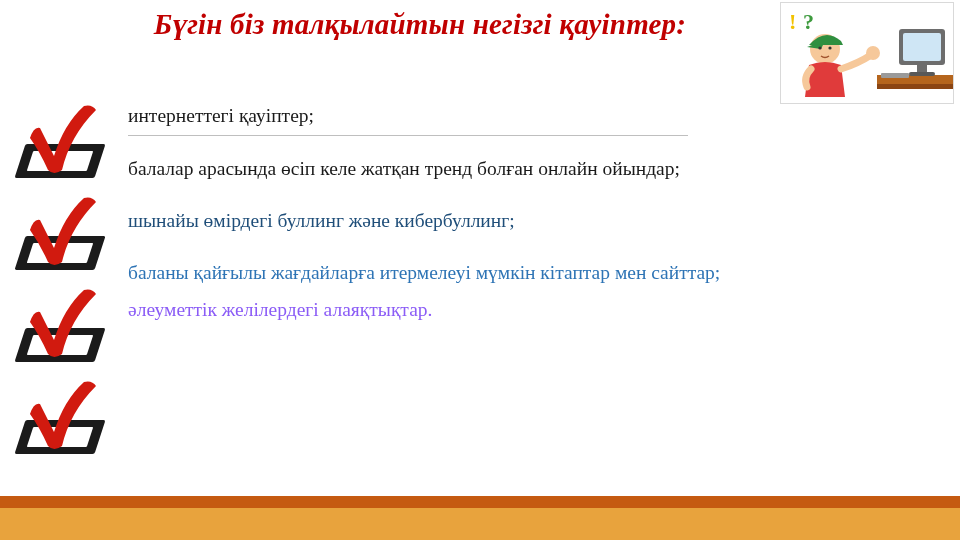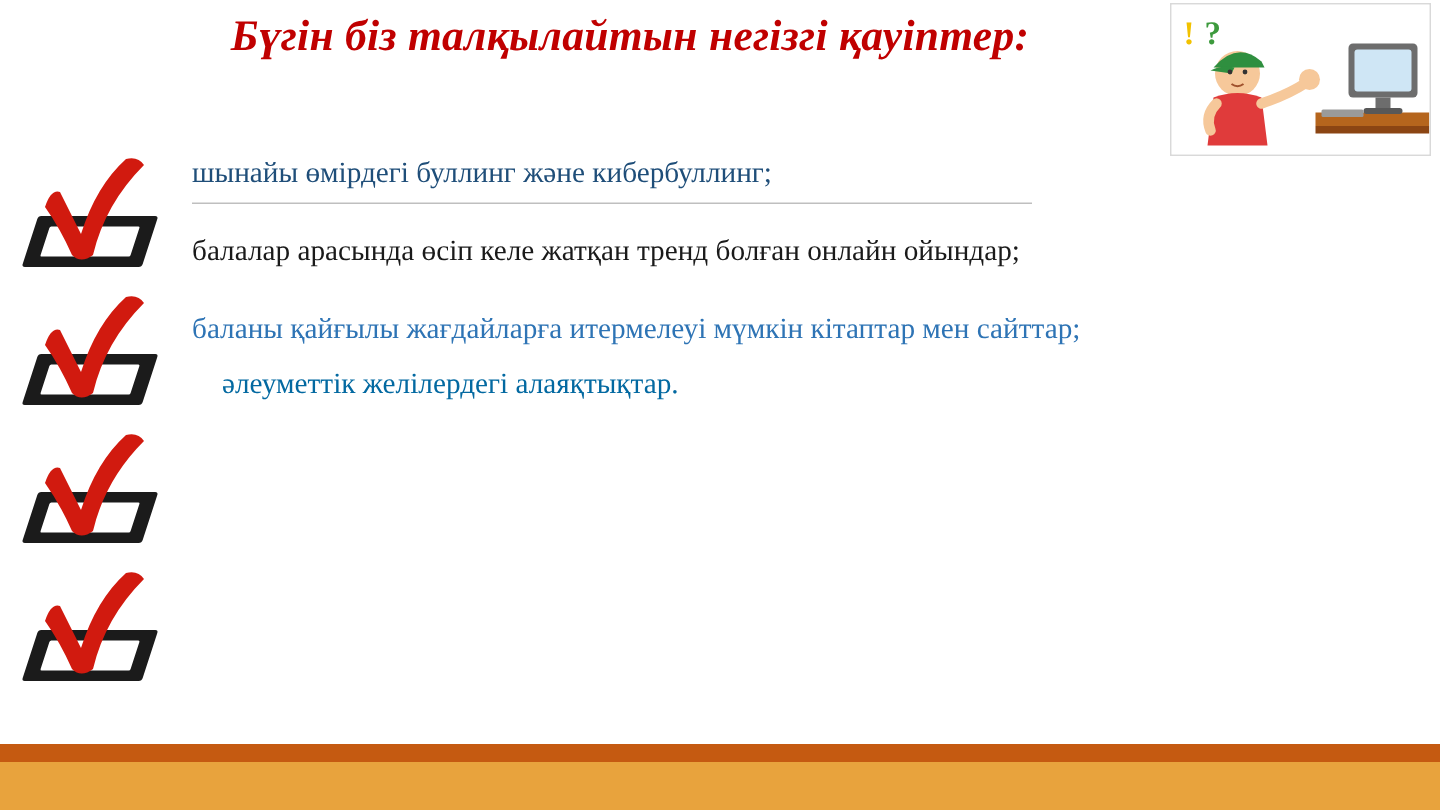--- a/index.html
+++ b/index.html
@@ -72,21 +72,21 @@
     font-size: 19.5px;
     line-height: 1.28;
     color: #1a1a1a;
     margin-bottom: 26px;
     width: 800px;
   }
   .bullet-row.b0 { margin-bottom: 28px; }
   .bullet-row.b1 { color: #1f4e79; margin-bottom: 27px; }
   .bullet-row.b2 { margin-bottom: 27px; }
   .bullet-row.b3 { color: #2e74b5; margin-bottom: 12px; width: 680px; }
-  .bullet-row.b4 { color: #0369a1; margin-left: 20px; }
+  .bullet-row.b4 { color: #8b5cf6; }
 
   
   .check {
     position: absolute;
     width: 104px;
     height: 92px;
   }
   .check .plate {
     position: absolute;
     left: 8px;
@@ -199,22 +199,23 @@
   </div>
   <div class="check c3">
     <div class="plate"></div>
     <div class="plate-in"></div>
     <svg width="104" height="92" viewBox="0 0 104 92" xmlns="http://www.w3.org/2000/svg">
       <path d="M28 30 q8 16 14 28 q10 -32 30 -50 q8 -2 12 4 q-26 26 -34 60 q-8 6 -14 0 q-8 -18 -18 -32 q4 -12 10 -10 z" fill="#d11a0f"></path>
     </svg>
   </div>
 
   <div class="list">
+    <div class="bullet-row b0">интернеттегі қауіптер;</div>
+    <div class="bullet-row b2">балалар арасында өсіп келе жатқан тренд болған онлайн ойындар;</div>
     <div class="bullet-row b1">шынайы өмірдегі буллинг және кибербуллинг;</div>
-    <div class="bullet-row b2">балалар арасында өсіп келе жатқан тренд болған онлайн ойындар;</div>
     <div class="bullet-row b3">баланы қайғылы жағдайларға итермелеуі мүмкін  кітаптар мен сайттар;</div>
     <div class="bullet-row b4">әлеуметтік желілердегі алаяқтықтар.</div>
   </div>
 
   <div class="bar-top"></div>
   <div class="bar-bottom"></div>
 
 </div>
 
 </body></html>

